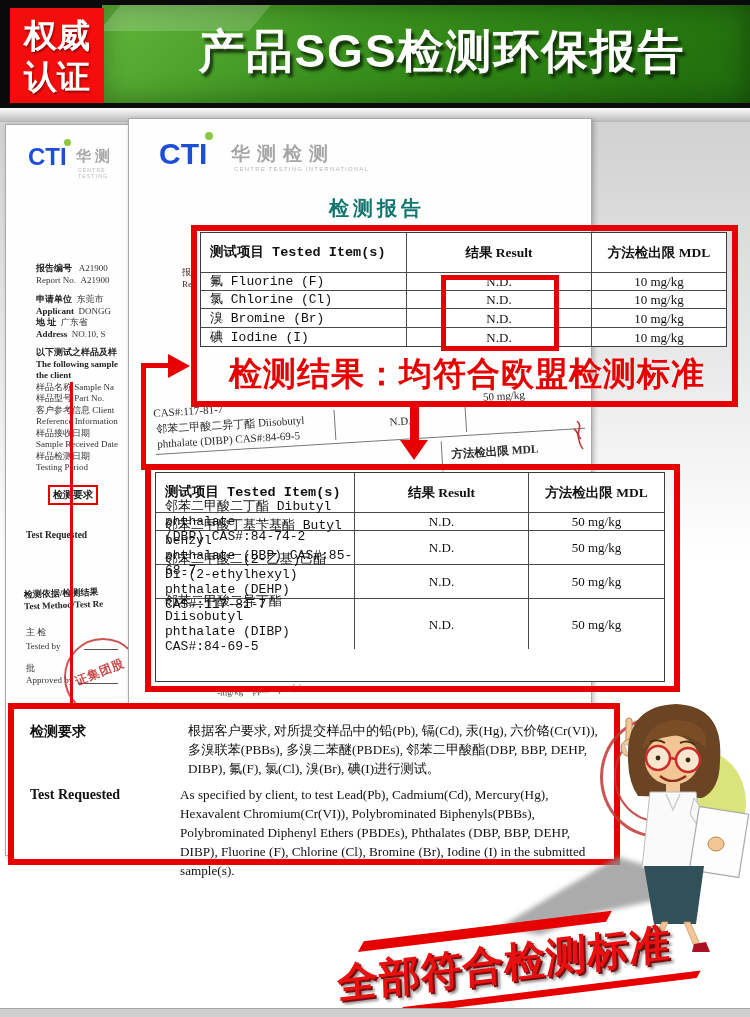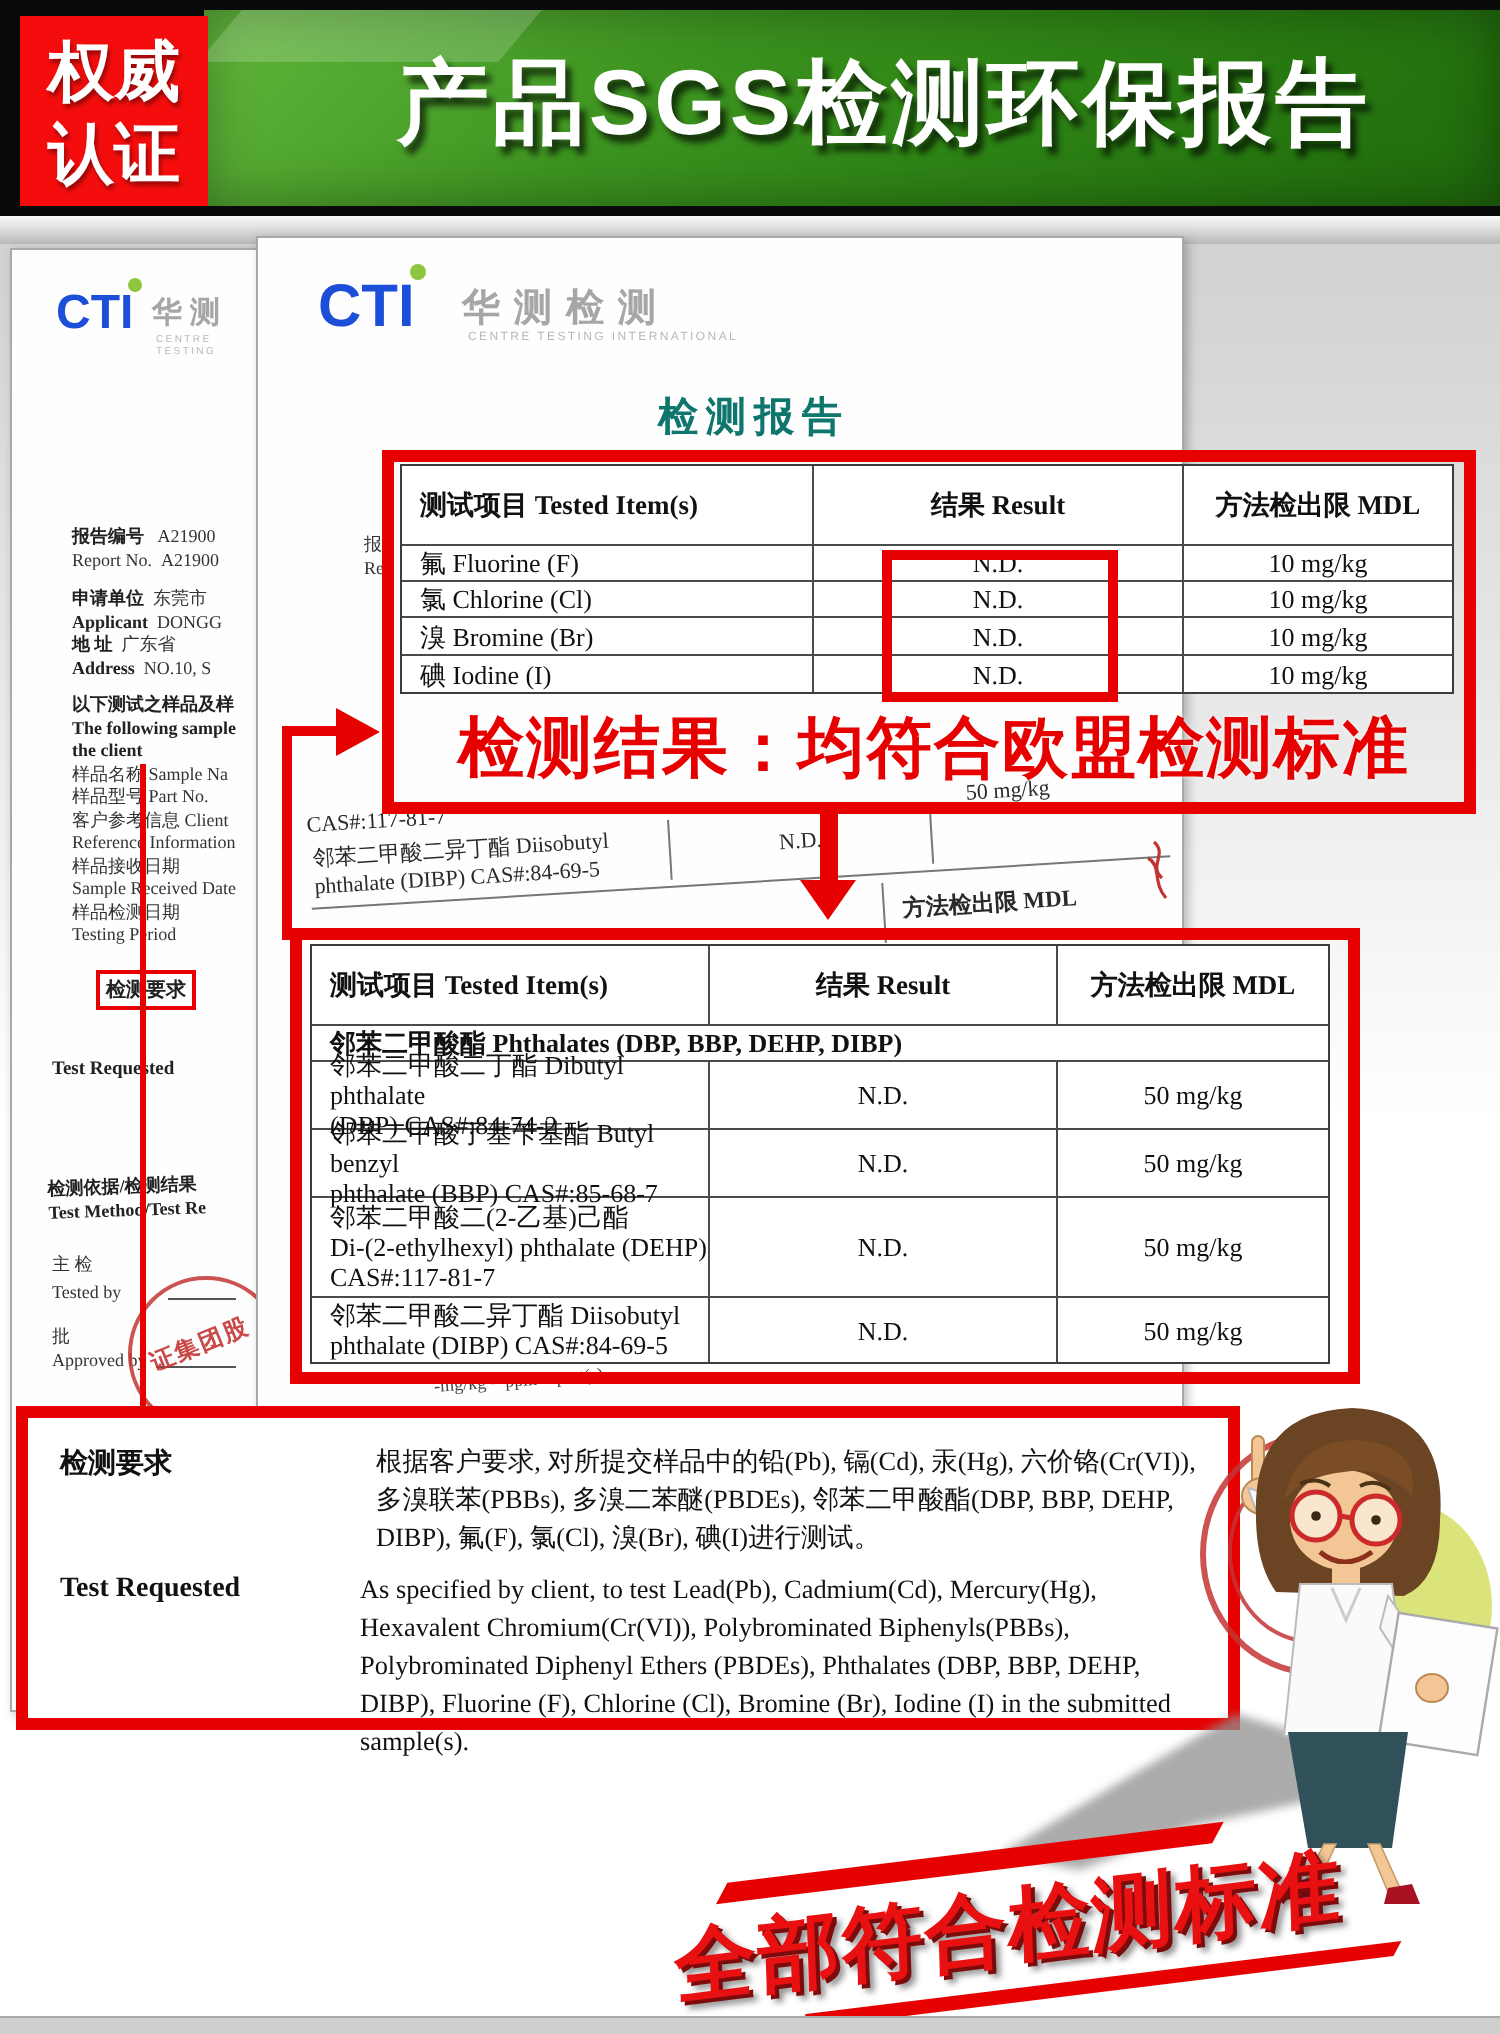--- a/index.html
+++ b/index.html
@@ -40,21 +40,21 @@
   .fld-label{font-weight:bold;color:#222;}
   .report-title{font-size:20px;font-weight:bold;color:#0f766e;letter-spacing:4px;}
 
   
   .grid-table{display:grid;background:#fff;border:1.5px solid #3c3c3c;color:#111;}
   .t1{grid-template-columns:206px 185px 134px;grid-template-rows:40px 18px 18px 19px 18px;}
   .t2{grid-template-columns:199px 174px 135px;grid-template-rows:40px 18px 34px 34px 50px 32px;}
   .cell{border-right:1px solid #4a4a4a;border-bottom:1px solid #4a4a4a;display:flex;align-items:center;
     font-size:13px;white-space:pre-line;line-height:15px;}
   .cell.hd{font-weight:bold;font-size:13.5px;}
-  .cell.item{padding-left:9px;justify-content:flex-start;text-align:left;}
+  .cell.item{padding-left:9px;justify-content:flex-start;text-align:left;font-family:Liberation Mono, monospace;}
   .cell.ctr{justify-content:center;text-align:center;}
   .cell.lc{border-right:none;}
   .cell.lr{border-bottom:none;}
   .cell.section{grid-column:1 / span 3;font-weight:bold;padding-left:9px;}
 
   
   .redbox{border:6px solid #e60000;}
   .red{background:#e60000;}
   .annotation{font-family:Liberation Serif, serif;font-weight:900;font-size:33px;
     color:#e60000;letter-spacing:1px;text-shadow:0 0 2px rgba(255,255,255,.8);}
@@ -206,21 +206,20 @@
   <div class="abs red" style="left:141px;top:363px;width:5px;height:107px;"></div>
 
   <div class="abs red" style="left:410px;top:401px;width:9px;height:40px;"></div>
   <div class="abs arrowhead-down" style="left:400px;top:440px;"></div>
 
   <div class="abs grid-table t2" style="left:155px;top:472px;">
     <div class="cell hd item">测试项目 Tested Item(s)</div>
     <div class="cell hd ctr">结果 Result</div>
     <div class="cell hd ctr lc">方法检出限 MDL</div>
 
-    <div class="cell section lc">邻苯二甲酸酯  Phthalates (DBP, BBP, DEHP, DIBP)</div>
 
     <div class="cell item">邻苯二甲酸二丁酯  Dibutyl phthalate
 (DBP) CAS#:84-74-2</div>
     <div class="cell ctr">N.D.</div>
     <div class="cell ctr lc">50 mg/kg</div>
 
     <div class="cell item">邻苯二甲酸丁基苄基酯  Butyl benzyl
 phthalate (BBP) CAS#:85-68-7</div>
     <div class="cell ctr">N.D.</div>
     <div class="cell ctr lc">50 mg/kg</div>

